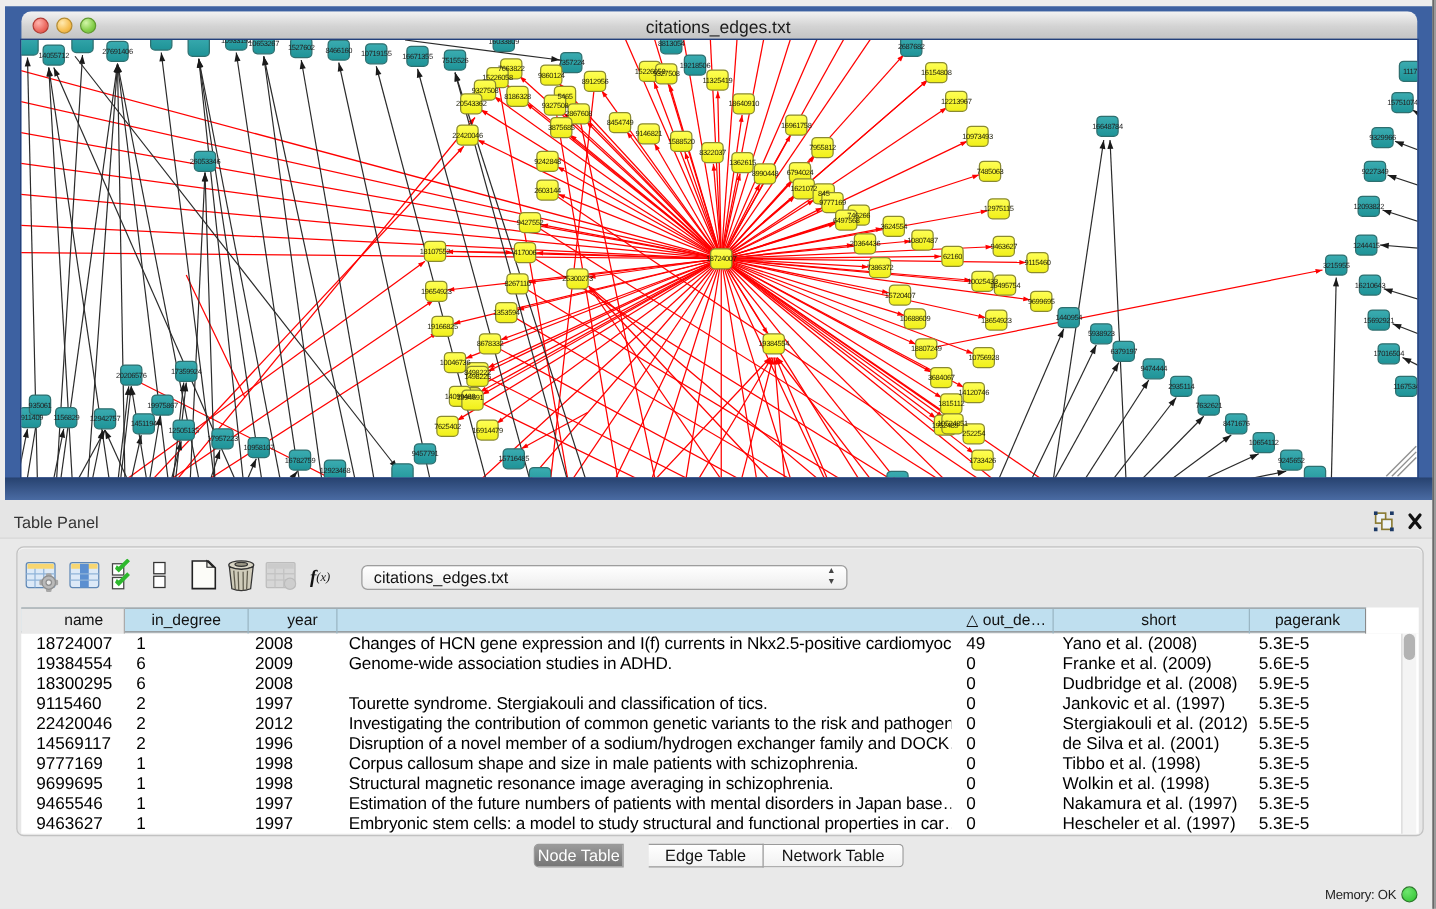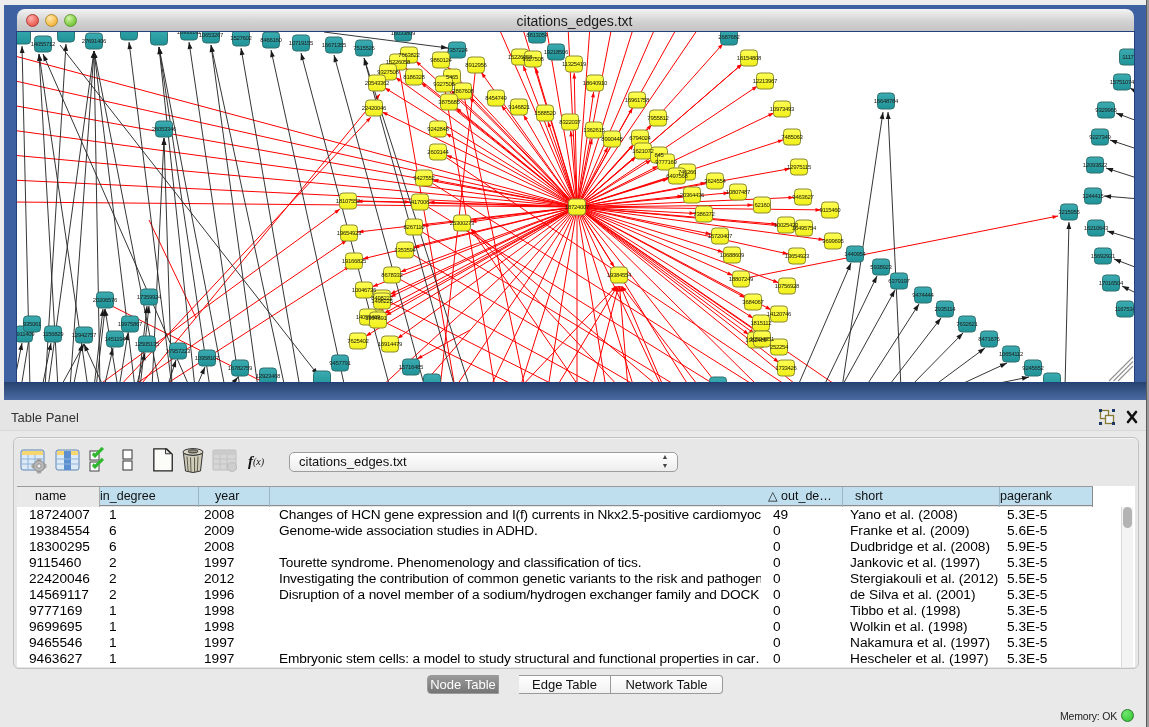--- a/index.html
+++ b/index.html
@@ -6,21 +6,21 @@
 #botband{position:absolute;left:4px;top:382px;width:1142px;height:18px;background:linear-gradient(#27426f,#4a6ba3)}
 #titlebar{position:absolute;left:17px;top:9px;width:1117px;height:23px;border-radius:8px 8px 0 0;background:linear-gradient(#f3f3f3,#d3d3d3 55%,#c4c4c4);border-bottom:1px solid #8e8e8e}
 #title{position:absolute;left:0;top:13px;width:100%;text-align:center;font-size:14px;color:#1c1c1c}
 .tl{position:absolute;top:14px;width:13px;height:13px;border-radius:50%;}
 #panel{position:absolute;left:0;top:400px;width:1146px;height:327px;background:#e9e9e9}
 #ptitle{position:absolute;left:11px;top:410px;font-size:13px;color:#333}
 #container{position:absolute;left:13px;top:437px;width:1126px;height:232px;background:#e7e7e7;border:1px solid #c2c2c2;border-radius:6px;box-shadow:inset 0 1px 0 #f5f5f5}
 #dropdown{position:absolute;left:289px;top:452px;width:389px;height:20px;background:linear-gradient(#ffffff,#ededed);border:1px solid #9d9d9d;border-radius:5px;font-size:13px;color:#111;line-height:18px;padding-left:9px}
 #ddarrow{position:absolute;left:660px;top:452px;width:10px;height:20px;font-size:7px;color:#444;line-height:9px;text-align:center}
 #thead{position:absolute;left:17px;top:486px;width:1076px;height:20px;background:#bfdfef;border-top:1px solid #9a9a9a;border-bottom:1px solid #8a8a8a}
-.hcell{position:absolute;top:0;height:20px;font-size:12.5px;color:#111;line-height:19px;border-right:1px solid #9ab6c4}
+.hcell{position:absolute;top:0;height:20px;font-size:12.5px;color:#111;text-align:center;line-height:19px;border-right:1px solid #9ab6c4}
 #tbody{position:absolute;left:17px;top:507px;width:1118px;height:160px;background:#fff}
 #twhite{position:absolute;left:1093px;top:486px;width:42px;height:21px;background:#fff}
 .trow{position:absolute;left:0;width:1135px;height:16px}
 .trow span{position:absolute;top:0;font-size:13.7px;color:#000;white-space:nowrap;line-height:16px}
 #sbar{position:absolute;left:1121px;top:507px;width:12px;height:160px;background:#f4f4f4;border-left:1px solid #d8d8d8}
 #sthumb{position:absolute;left:1122.5px;top:507px;width:9px;height:21px;background:#b3b3b3;border-radius:5px}
 .tab{position:absolute;top:675px;height:19px;font-size:13px;line-height:18px;text-align:center;border:1px solid #9a9a9a;background:linear-gradient(#ffffff,#f1f1f1)}
 #memok{position:absolute;top:710px;right:32px;font-size:10.5px;letter-spacing:-0.2px;color:#222;white-space:nowrap}
 #greenled{position:absolute;left:1121px;top:709px;width:13px;height:13px;border-radius:50%;background:radial-gradient(circle at 35% 30%,#6fe76f,#2fc12f);border:1.5px solid #2a7a2a}
 #rstrip{position:absolute;left:1146px;top:0;width:3px;height:727px;background:#9b9b9b;border-left:1px solid #5a5a5a}
@@ -803,21 +803,21 @@
     <span style="left:109px">6</span>
 <span style="left:204px">2008</span>
 <span style="left:773px">0</span>
     <span style="left:850px">Dudbridge et al. (2008)</span>
 <span style="left:1007px">5.9E-5</span>
   </div>
 <div class="trow" style="top:555px">
 <span style="left:29px">9115460</span>
     <span style="left:109px">2</span>
 <span style="left:204px">1997</span>
-    <span style="left:279px;width:482px;overflow:hidden;letter-spacing:-0.15px">Tourette syndrome. Phenomenology and classification of tics.</span>
+    <span style="left:279px;width:482px;overflow:hidden;letter-spacing:-0.15px">Tourette syndrome. Stergiakouli and classification of tics.</span>
 <span style="left:773px">0</span>
     <span style="left:850px">Jankovic et al. (1997)</span>
 <span style="left:1007px">5.3E-5</span>
   </div>
 <div class="trow" style="top:571px">
 <span style="left:29px">22420046</span>
     <span style="left:109px">2</span>
 <span style="left:204px">2012</span>
     <span style="left:279px;width:482px;overflow:hidden;letter-spacing:-0.15px">Investigating the contribution of common genetic variants to the risk and pathogen…</span>
 <span style="left:773px">0</span>
@@ -830,36 +830,39 @@
 <span style="left:204px">1996</span>
     <span style="left:279px;width:482px;overflow:hidden;letter-spacing:-0.15px">Disruption of a novel member of a sodium/hydrogen exchanger family and DOCK…</span>
 <span style="left:773px">0</span>
     <span style="left:850px">de Silva et al. (2001)</span>
 <span style="left:1007px">5.3E-5</span>
   </div>
 <div class="trow" style="top:603px">
 <span style="left:29px">9777169</span>
     <span style="left:109px">1</span>
 <span style="left:204px">1998</span>
+    <span style="left:279px;width:482px;overflow:hidden;letter-spacing:-0.15px">Corpus callosum shape and size in male patients with schizophrenia.</span>
 <span style="left:773px">0</span>
     <span style="left:850px">Tibbo et al. (1998)</span>
 <span style="left:1007px">5.3E-5</span>
   </div>
 <div class="trow" style="top:619px">
 <span style="left:29px">9699695</span>
     <span style="left:109px">1</span>
 <span style="left:204px">1998</span>
+    <span style="left:279px;width:482px;overflow:hidden;letter-spacing:-0.15px">Structural magnetic resonance image averaging in schizophrenia.</span>
 <span style="left:773px">0</span>
     <span style="left:850px">Wolkin et al. (1998)</span>
 <span style="left:1007px">5.3E-5</span>
   </div>
 <div class="trow" style="top:635px">
 <span style="left:29px">9465546</span>
     <span style="left:109px">1</span>
 <span style="left:204px">1997</span>
+    <span style="left:279px;width:482px;overflow:hidden;letter-spacing:-0.15px">Estimation of the future numbers of patients with mental disorders in Japan base…</span>
 <span style="left:773px">0</span>
     <span style="left:850px">Nakamura et al. (1997)</span>
 <span style="left:1007px">5.3E-5</span>
   </div>
 <div class="trow" style="top:651px">
 <span style="left:29px">9463627</span>
     <span style="left:109px">1</span>
 <span style="left:204px">1997</span>
     <span style="left:279px;width:482px;overflow:hidden;letter-spacing:-0.15px">Embryonic stem cells: a model to study structural and functional properties in car…</span>
 <span style="left:773px">0</span>

